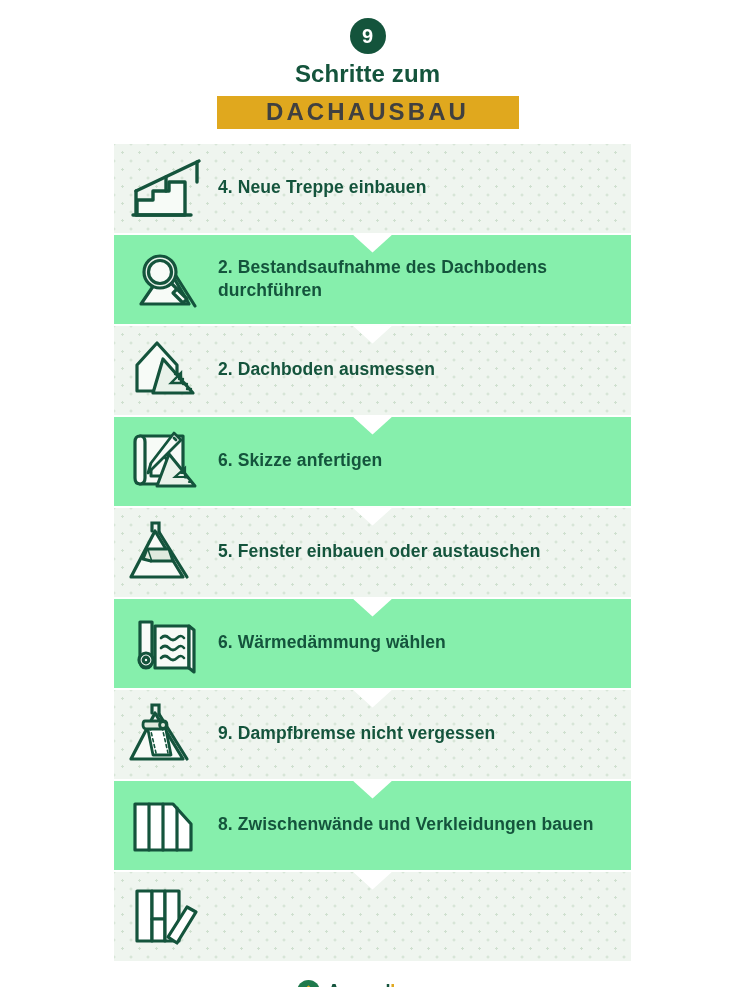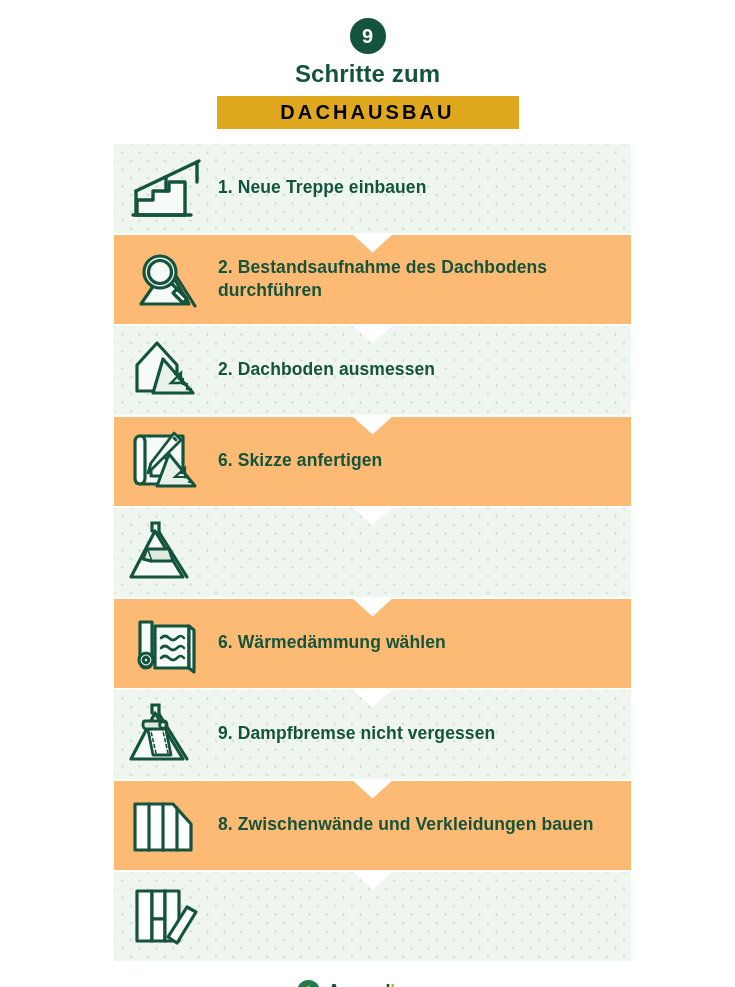--- a/index.html
+++ b/index.html
@@ -55,22 +55,22 @@
     margin-top: 8px;
     width: 302px;
     height: 33px;
     background: #e0a81e;
     display: flex;
     align-items: center;
     justify-content: center;
   }
 
   .title-banner-text {
-    color: #000000;
-    font-size: 20px;
+    color: #404040;
+    font-size: 24px;
     font-weight: bold;
     letter-spacing: 3.1px;
     line-height: 1;
   }
 
   
   .steps {
     margin-top: 15px;
     width: 517px;
     margin-left: 114px;
@@ -91,21 +91,21 @@
   .step-row.bg-light {
     background-color: #eff5ef;
     background-image:
       radial-gradient(#cfe0cf 1px, transparent 1.2px),
       radial-gradient(#cfe0cf 1px, transparent 1.2px);
     background-size: 17px 17px, 17px 17px;
     background-position: 0 0, 8.5px 8.5px;
   }
 
   .step-row.bg-dark {
-    background-color: #fdba74;
+    background-color: #86efac;
   }
 
   
   .step-row .notch {
     position: absolute;
     top: -1px;
     left: 50%;
     transform: translateX(-50%);
     width: 42px;
     height: 19px;
@@ -185,21 +185,21 @@
             <line x1="6" y1="60" x2="64" y2="60"></line>
           </g>
           <g stroke="#14543c" stroke-width="3.4" stroke-linecap="round" fill="none">
             <line x1="9" y1="36" x2="72" y2="6"></line>
             <line x1="9" y1="36" x2="9" y2="60"></line>
             <line x1="39" y1="22" x2="39" y2="36"></line>
             <line x1="70" y1="7" x2="70" y2="27"></line>
           </g>
         </svg>
       </div>
-      <div class="step-label">1. Neue Treppe einbauen</div>
+      <div class="step-label">4. Neue Treppe einbauen</div>
     </div>
 
     <div class="step-row bg-dark">
       <div class="notch"></div>
       <div class="step-icon">
         <svg width="78" height="66" viewBox="0 0 78 66">
           <g fill="#f7fbf7" stroke="#14543c" stroke-width="3.2" stroke-linejoin="round" stroke-linecap="round">
             <path d="M40 20 L62 58 L14 58 Z"></path>
           </g>
           <g stroke="#14543c" stroke-width="3.2" fill="none" stroke-linecap="round">
@@ -277,20 +277,21 @@
           <g fill="none" stroke="#14543c" stroke-width="3.2" stroke-linecap="round">
             <line x1="34" y1="13" x2="62" y2="58"></line>
             <path d="M27 12 L27 4 L34 4 L34 13"></path>
           </g>
           <g fill="#dfeade" stroke="#14543c" stroke-width="3" stroke-linejoin="round" stroke-linecap="round">
             <path d="M22 30 L44 30 L48 42 L26 42 Z"></path>
             <path d="M22 30 L18 40 L26 42"></path>
           </g>
         </svg>
       </div>
+      <div class="step-label">5. Fenster einbauen oder austauschen</div>
     </div>
 
     <div class="step-row bg-dark">
       <div class="notch"></div>
       <div class="step-icon">
         <svg width="78" height="70" viewBox="0 0 78 70">
           <g fill="#f7fbf7" stroke="#14543c" stroke-width="3.2" stroke-linejoin="round" stroke-linecap="round">
             <path d="M28 18 L62 18 L62 60 L28 60 Z"></path>
             <path d="M62 18 L67 22 L67 64 L62 60 Z"></path>
           </g>

